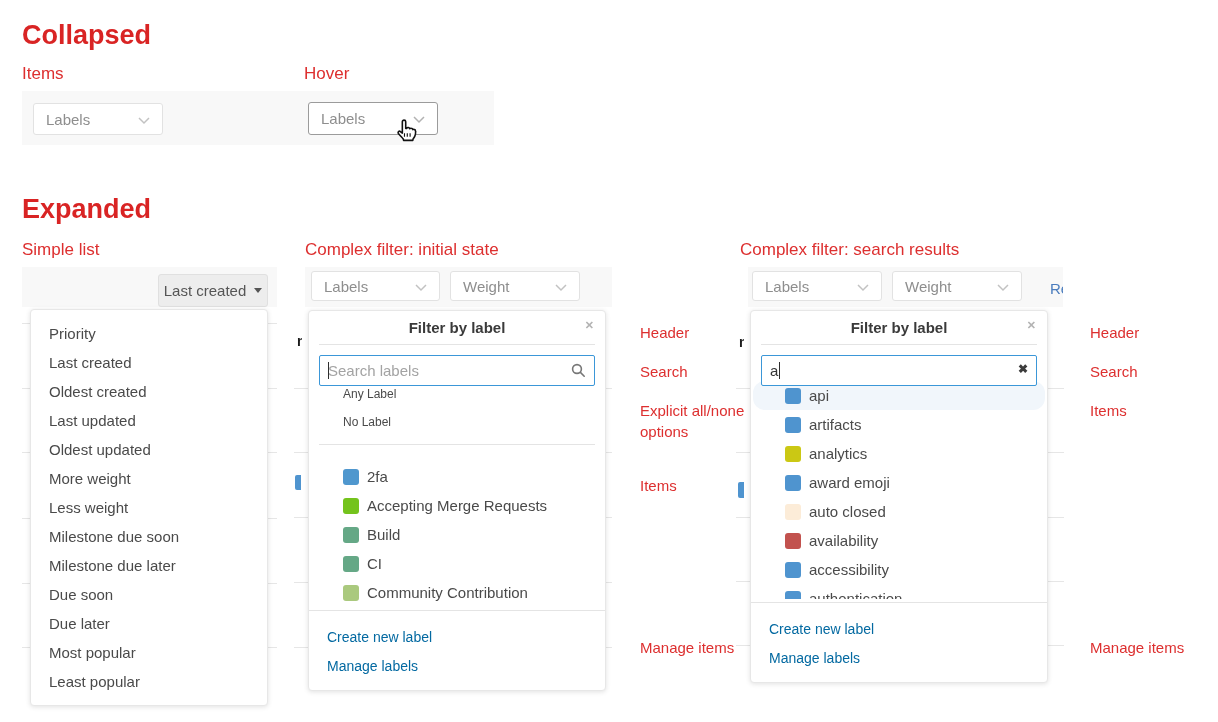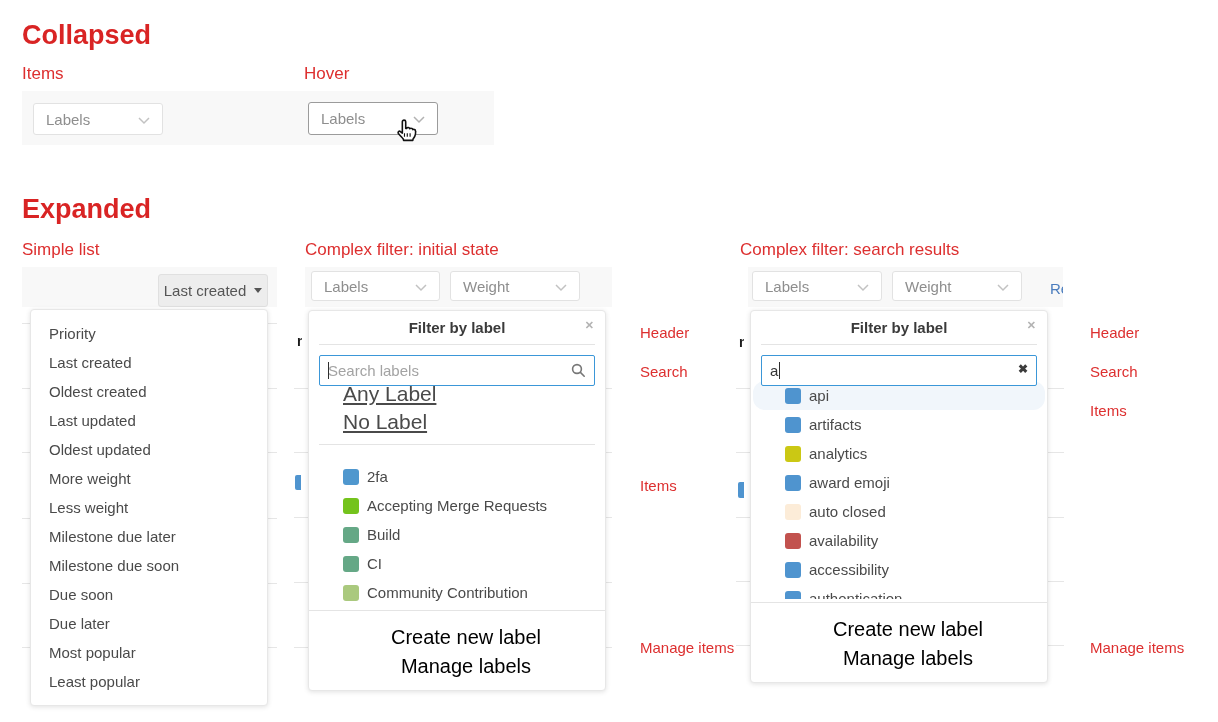--- a/index.html
+++ b/index.html
@@ -29,30 +29,30 @@
   .close-x{position:absolute;right:11px;top:8px;font-size:11px;font-weight:700;color:#b3b3b3;cursor:pointer;}
   .hdr-divider{height:1px;background:#e4e4e4;margin:0 10px;}
   .search-wrap{position:relative;margin:10px 10px 0;height:14px;box-sizing:border-box;}
   .search-input{width:100%;height:31px;box-sizing:border-box;border:1px solid #3b97d8;border-radius:2px;
          padding:0 30px 0 8px;font-size:15px;color:#333;font-family:"Liberation Sans",sans-serif;outline:none;}
   .search-input::placeholder{color:#a3a3a3;}
   .caret-line{position:absolute;width:1px;height:17px;background:#2e2e2e;top:7px;}
   .search-icon{position:absolute;right:9px;top:8px;}
   .clear-x{position:absolute;right:9px;top:7px;font-size:12px;color:#3c3c3c;font-weight:700;cursor:pointer;}
   .allnone{margin-top:11px;}
-  .allnone-item{height:28px;line-height:28px;padding-left:34px;font-size:21px;color:#4a4a4a;cursor:pointer;text-decoration:underline;}
+  .allnone-item{height:28px;line-height:28px;padding-left:34px;font-size:12px;color:#4a4a4a;cursor:pointer;}
   .inset-divider{height:1px;background:#e4e4e4;margin:8px 10px 9px;}
   .label-row{height:29px;display:flex;align-items:center;padding-left:32px;margin:0 2px;
          font-size:15px;color:#4a4a4a;cursor:pointer;}
   .label-row.hl{background:#f1f6fb;border-radius:12px;}
   .chip{width:16px;height:16px;border-radius:3px;margin-right:8px;flex:0 0 16px;}
   .items-scroll{height:218px;overflow:hidden;margin-top:12px;}
   .items-block{margin-top:17px;}
   .panel-footer{border-top:1px solid #e4e4e4;margin-top:3px;padding:12px 0 9px;}
-  .footer-item{height:29px;line-height:29px;padding-left:18px;font-size:20px;color:#000000;cursor:pointer;text-align:center;}
+  .footer-item{height:29px;line-height:29px;padding-left:18px;font-size:14px;color:#0369a1;cursor:pointer;}
   .frag-letter{position:absolute;width:5px;height:12px;overflow:hidden;font-size:14px;
          font-weight:700;color:#1c1c1c;line-height:12px;}
   .frag-chip{position:absolute;width:6px;background:#4f94cf;border-radius:2px 0 0 2px;}
   .reset-link{position:absolute;font-size:15px;color:#4a7cbd;white-space:nowrap;cursor:pointer;}
 </style>
 </head>
 <body>
 
 <div class="canvas">
 
@@ -107,22 +107,22 @@
     </div>
 
     <div class="panel list-panel" style="left:8px;top:43px;width:238px">
       <div class="list-item">Priority</div>
       <div class="list-item">Last created</div>
       <div class="list-item">Oldest created</div>
       <div class="list-item">Last updated</div>
       <div class="list-item">Oldest updated</div>
       <div class="list-item">More weight</div>
       <div class="list-item">Less weight</div>
+      <div class="list-item">Milestone due soon</div>
       <div class="list-item">Milestone due later</div>
-      <div class="list-item">Milestone due soon</div>
       <div class="list-item">Due soon</div>
       <div class="list-item">Due later</div>
       <div class="list-item">Most popular</div>
       <div class="list-item">Least popular</div>
     </div>
   </div>
 
   <div class="abs" style="left:294px;top:266px;width:318px;height:450px">
     <div class="strip" style="left:11px;top:1px;width:307px;height:40px"></div>
     <div class="bgline" style="left:0;top:122px;width:318px"></div>
@@ -199,20 +199,21 @@
 
       <div class="panel-footer">
         <div class="footer-item">Create new label</div>
         <div class="footer-item">Manage labels</div>
       </div>
     </div>
   </div>
 
   <div class="annot" style="left:620px;top:322px">Header</div>
   <div class="annot" style="left:620px;top:361px">Search</div>
+  <div class="annot" style="left:620px;top:400px;width:118px">Explicit all/none options</div>
   <div class="annot" style="left:620px;top:475px">Items</div>
   <div class="annot" style="left:620px;top:637px">Manage items</div>
 
   <div class="abs" style="left:736px;top:266px;width:328px;height:450px">
     <div class="strip" style="left:12px;top:1px;width:315px;height:40px">
       <span class="reset-link" style="left:302px;top:13px">Res</span>
     </div>
     <div class="bgline" style="left:0;top:122px;width:328px"></div>
     <div class="bgline" style="left:0;top:186px;width:328px"></div>
     <div class="bgline" style="left:0;top:251px;width:328px"></div>

